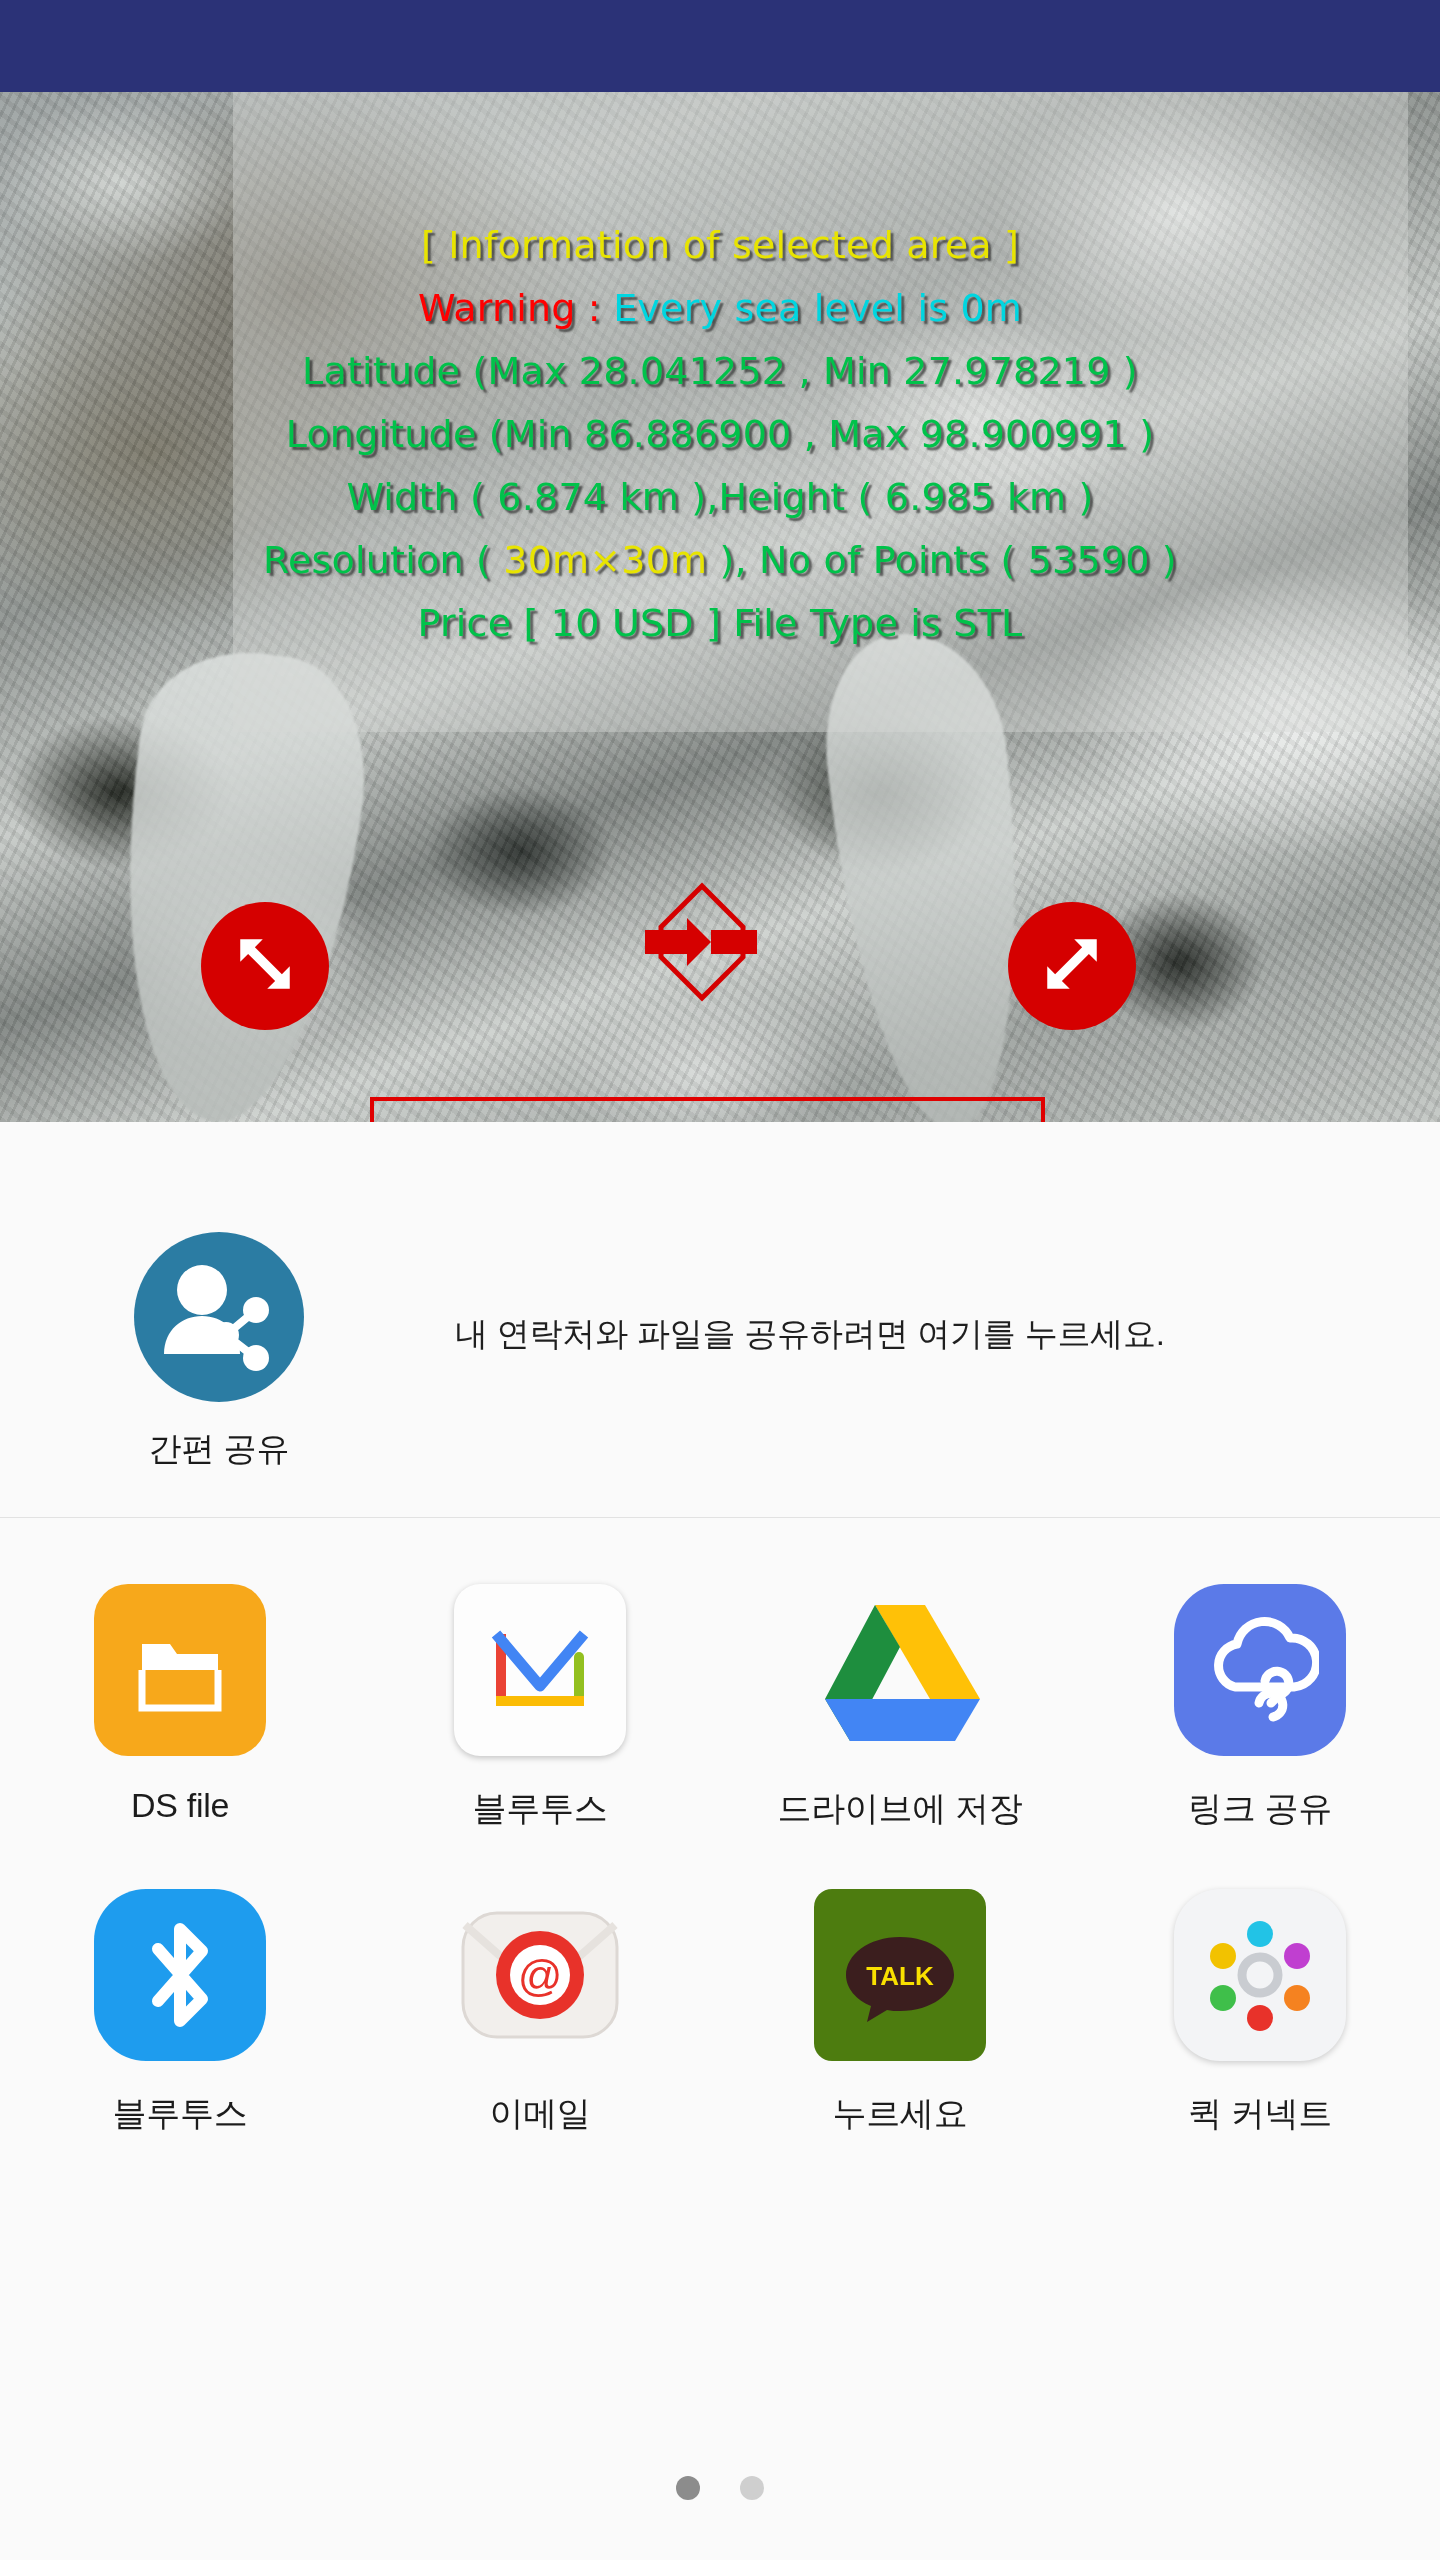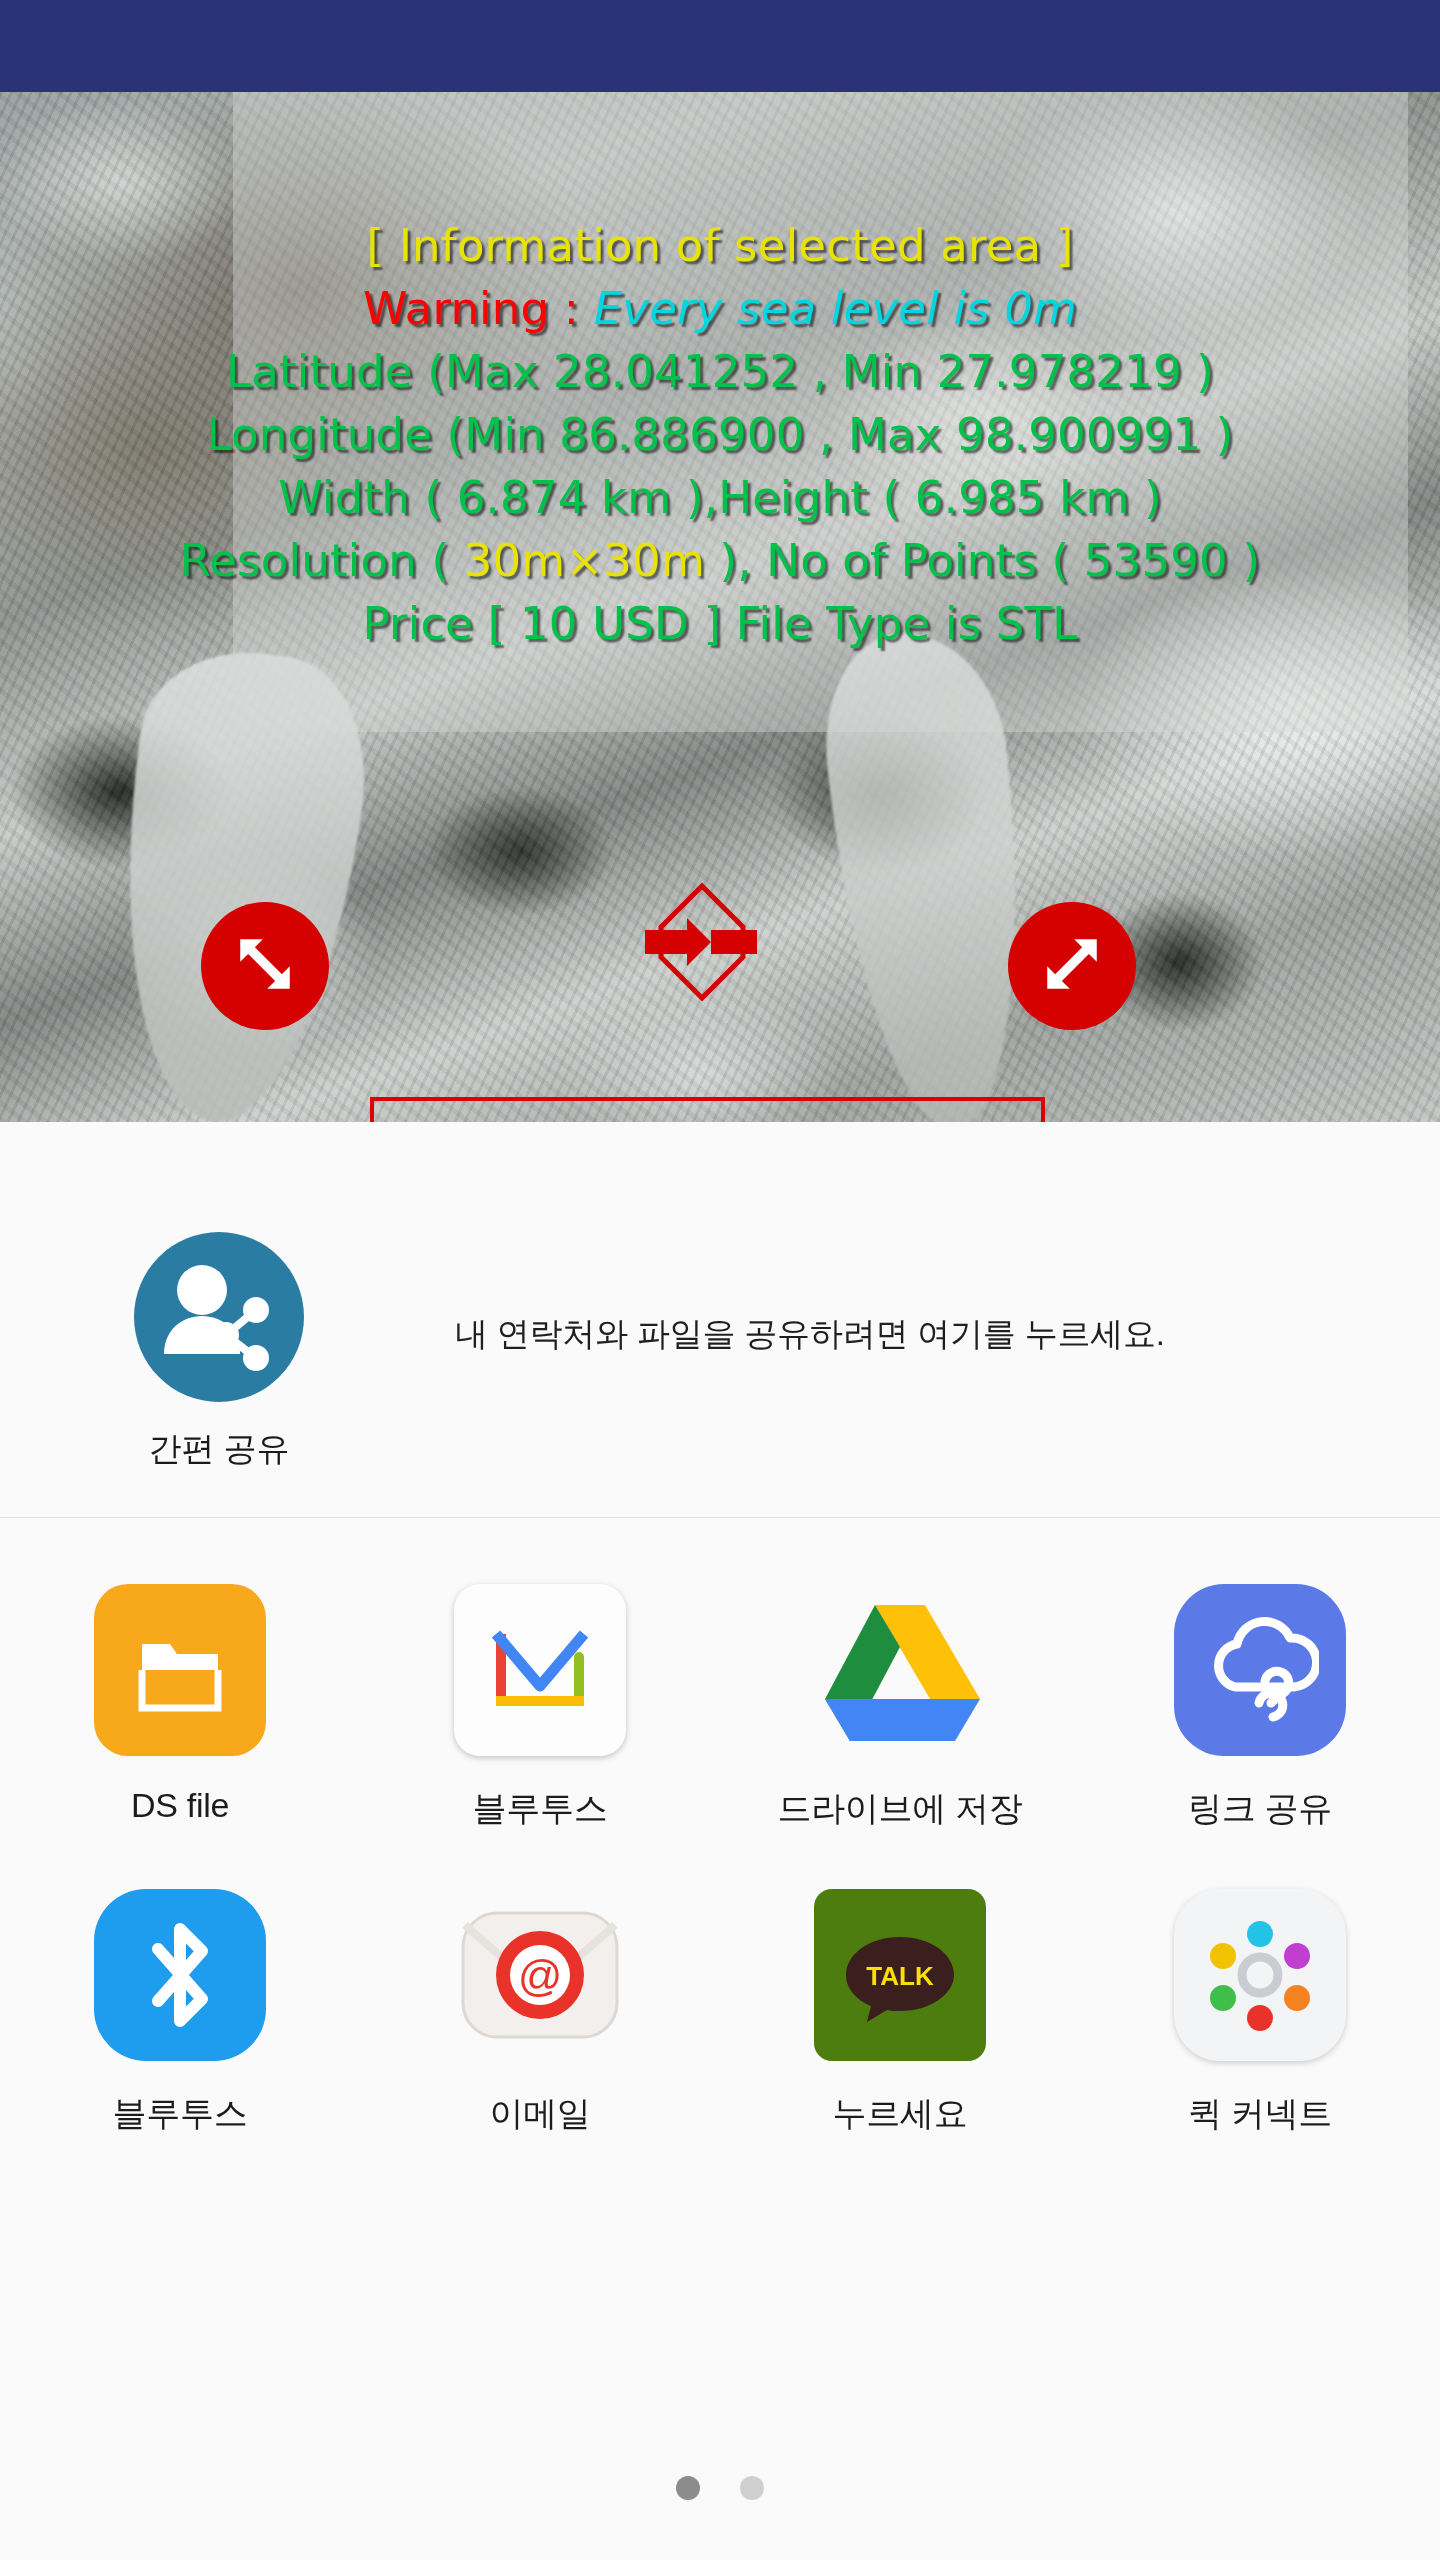--- a/index.html
+++ b/index.html
@@ -58,28 +58,28 @@
   
   .info-panel{
     position:absolute;left:233px;top:0px;width:1175px;height:640px;
     background:rgba(215,216,214,.42);
   }
   .info-text{
     position:absolute;left:0;top:0;width:1440px;
     text-align:center;
     padding-top:122px;
     font-family:"DejaVu Sans",sans-serif;
-    font-size:45px;line-height:63px;font-weight:400;
+    font-size:38px;line-height:63px;font-weight:400;
     letter-spacing:.2px;
     text-shadow:3px 3px 2px rgba(0,0,0,.55);
     white-space:nowrap;
   }
   .c-yellow{color:#e8e400;}
   .c-red{color:#ff0000;}
-  .c-cyan{color:#00d6e0;font-style:italic;}
+  .c-cyan{color:#00d6e0;}
   .c-green{color:#00c24a;}
   
   .handle{
     position:absolute;width:128px;height:128px;border-radius:50%;
     background:#d50000;display:flex;align-items:center;justify-content:center;
   }
   .handle svg{width:72px;height:72px;}
   .handle-left{left:201px;top:810px;}
   .handle-right{left:1008px;top:810px;}
   .move-handle{

